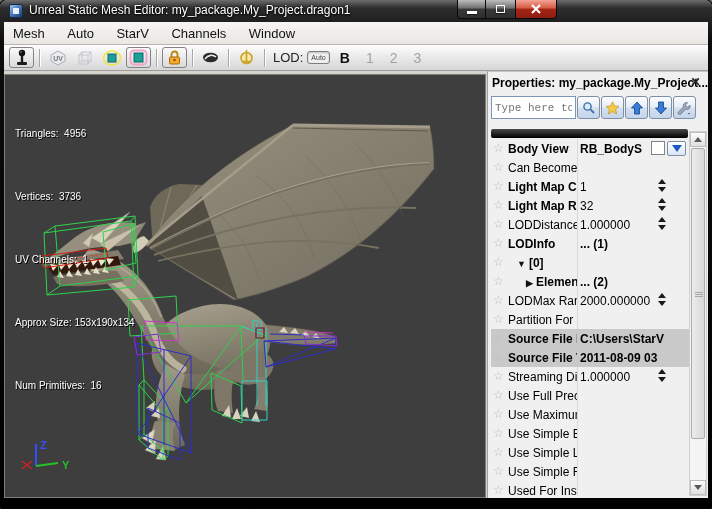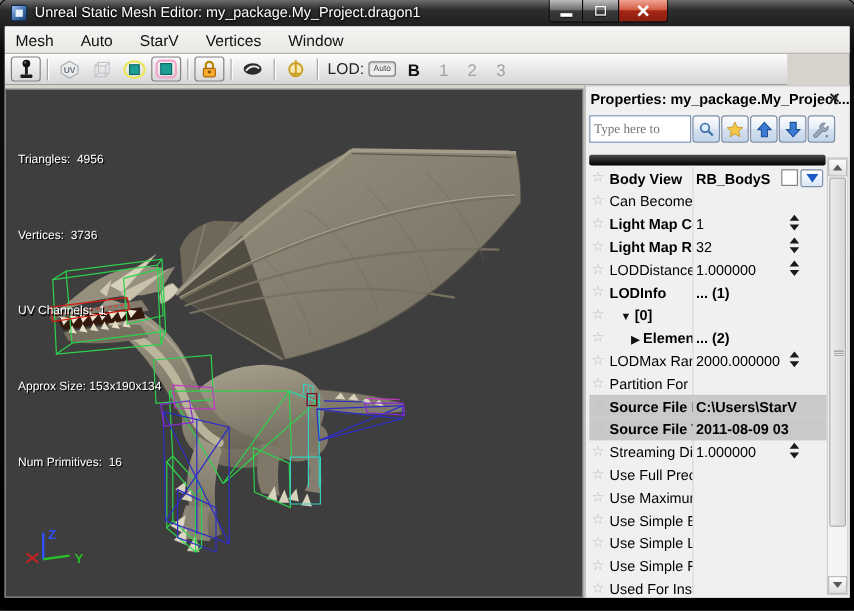--- a/index.html
+++ b/index.html
@@ -14,39 +14,39 @@
   .capbtn{height:19px;border:1px solid #0a0a0a;border-top:none;display:flex;align-items:center;justify-content:center;}
   .cb-min{width:29px;border-radius:0 0 0 4px;background:linear-gradient(180deg,#bdbdbd 0,#6f6f6f 45%,#3a3a3a 50%,#2e2e2e 100%);}
   .cb-max{width:29px;background:linear-gradient(180deg,#bdbdbd 0,#6f6f6f 45%,#3a3a3a 50%,#2e2e2e 100%);border-left:none;border-right:none;}
   .cb-close{width:42px;border-radius:0 0 4px 0;background:linear-gradient(180deg,#f0a494 0,#d55b42 45%,#a52616 50%,#8c1d10 100%);}
   .glyph-min{width:10px;height:3px;background:#fff;margin-top:7px;box-shadow:0 1px 1px #0008;}
   .glyph-max{width:9px;height:8px;border:1px solid #fff;box-shadow:0 1px 1px #0008;}
   
   .client{position:absolute;left:4px;top:22px;width:704px;height:476px;background:#d6d3cd;}
   .menubar{position:absolute;left:0;top:0;width:704px;height:23px;background:linear-gradient(180deg,#f6f5f3 0,#e9e7e4 100%);border-bottom:1px solid #b9b6b1;}
   .menuitem{display:inline-block;padding:4px 9px 0 9px;font-size:13px;color:#111;}
-  .toolbar{position:absolute;left:0;top:23px;width:652px;height:26px;background:linear-gradient(180deg,#fdfdfd 0,#e7e7e7 55%,#d6d6d6 100%);border-bottom:1px solid #9d9d9d;display:flex;align-items:center;padding-left:4px;}
+  .toolbar{position:absolute;left:0;top:23px;width:704px;height:26px;background:linear-gradient(180deg,#fdfdfd 0,#e7e7e7 55%,#d6d6d6 100%);border-bottom:1px solid #9d9d9d;display:flex;align-items:center;padding-left:4px;}
   .tbtn{width:25px;height:21px;display:flex;align-items:center;justify-content:center;margin:0 1px;}
   .tbtn.raised{border:1px solid #838383;border-radius:3px;background:linear-gradient(180deg,#fafafa,#d9d9d9);}
   .tsep{width:1px;height:18px;background:#a7a7a7;margin:0 4px;box-shadow:1px 0 0 #fff;}
   .lodlabel{font-size:13px;color:#222;margin:0 4px 0 4px;}
   .autobtn{font-size:7px;color:#444;border:1px solid #7e7e7e;border-radius:3px;background:#efefef;padding:2px 3px;box-shadow:inset 0 1px 2px #0003;}
   .lodnum{font-size:14px;margin:0 8px;color:#a3a3a3;}
   .lodnum.active{color:#111;font-weight:bold;margin:0 8px 0 10px;}
   
   .work{position:absolute;left:0;top:49px;width:704px;height:427px;background:#d6d3cd;}
   .viewport{position:absolute;left:0;top:3px;width:482px;height:424px;border:1px solid #7e7e7e;background:#3e3e3e;overflow:hidden;}
   .stats{position:absolute;left:10px;top:6px;color:#fff;font-size:10px;line-height:21px;white-space:pre;text-shadow:1px 1px 0 #000;}
   .dragon{position:absolute;left:0;top:0;}
   
   .panel{position:absolute;left:483px;top:0;width:221px;height:427px;background:#f0f0f0;border-left:1px solid #a5a29c;border-top:1px solid #c8c5c0;}
   .phead{position:absolute;left:0;top:0;width:100%;height:22px;font-size:12px;font-weight:bold;color:#000;padding:4px 0 0 4px;white-space:nowrap;overflow:hidden;}
   .pclose{position:absolute;right:5px;top:3px;width:15px;height:15px;font-size:12px;font-weight:bold;color:#222;text-align:center;line-height:15px;}
   .psearch{position:absolute;left:3px;top:24px;height:24px;display:flex;}
-  .sinput{width:85px;height:23px;border:1px solid #7d96b8;background:#fff;font-size:11px;color:#333;padding:0 3px;font-family:Liberation Serif, serif;}
+  .sinput{width:85px;height:23px;border:1px solid #7d96b8;background:#fff;font-size:11px;color:#333;padding:0 3px;font-family:Liberation Mono, monospace;}
   .sbtn{width:23px;height:23px;margin-left:1px;border:1px solid #7d8fa6;border-radius:3px;background:linear-gradient(180deg,#fbfcfe 0,#e7eef8 48%,#d3e0f0 52%,#c4d5ea 100%);display:flex;align-items:center;justify-content:center;position:relative;}
   .pdark{position:absolute;left:3px;top:57px;width:197px;height:9px;border-radius:2px;background:linear-gradient(180deg,#4a4a4a,#000);}
   .pgrid{position:absolute;left:3px;top:67px;width:198px;height:357px;overflow:hidden;background:#f0f0f0;}
   .pgrid::before{content:'';position:absolute;left:86px;top:0;bottom:0;width:1px;background:#d9d9d9;}
   .prow{position:relative;height:19px;}
   .prow.hl{background:#c9c9c9;}
   .star{position:absolute;left:2px;top:2px;font-size:12px;color:#bdbdbd;line-height:14px;}
   .plabel{position:absolute;left:17px;top:3px;width:69px;font-size:12px;color:#000;white-space:nowrap;overflow:hidden;}
   .plabel.b{font-weight:bold;}
   .exp{font-size:9px;margin-right:3px;color:#111;}
@@ -94,21 +94,21 @@
         </span>
     </span>
   </div>
 
   <div class="client">
 
     <div class="menubar">
       <span class="menuitem">Mesh</span>
       <span class="menuitem">Auto</span>
       <span class="menuitem">StarV</span>
-      <span class="menuitem">Vertices</span>
+      <span class="menuitem">Channels</span>
       <span class="menuitem">Window</span>
     </div>
 
     <div class="toolbar">
       <span class="tbtn raised">
         <svg width="16" height="18" viewBox="0 0 16 18">
           <rect x="3" y="13" width="10" height="3" rx="1" fill="#1d1d1d"></rect>
           <path d="M8,13 L8,5" stroke="#1d1d1d" stroke-width="2.4"></path>
           <circle cx="8" cy="4" r="3.2" fill="#111"></circle>
             <circle cx="7" cy="3" r="1" fill="#666"></circle>

